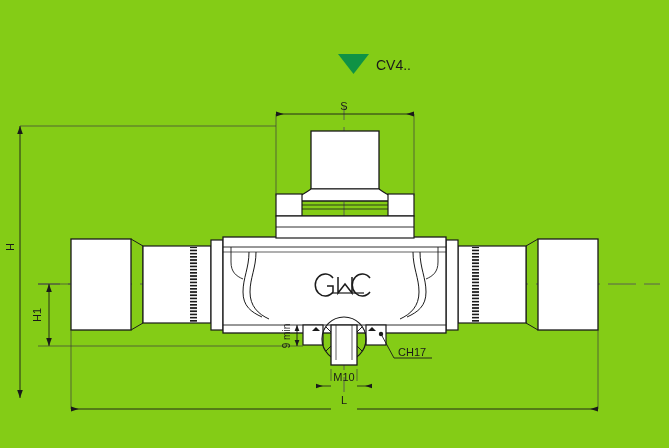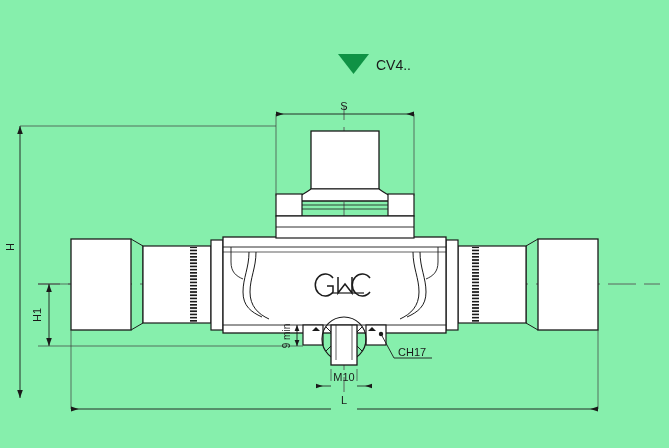--- a/index.html
+++ b/index.html
@@ -11,21 +11,21 @@
     width: 669px;
     height: 448px;
     font-family: "Liberation Sans", sans-serif;
     overflow: hidden;
     position: relative;
   }
   #root {
     position: relative;
     width: 669px;
     height: 448px;
-    background: #86efac;
+    background: #84cc16;
   }
   svg.drawing {
     position: absolute;
     left: 0;
     top: 0;
     width: 669px;
     height: 448px;
   }
   .lbl {
     font-family: "Liberation Sans", sans-serif;

